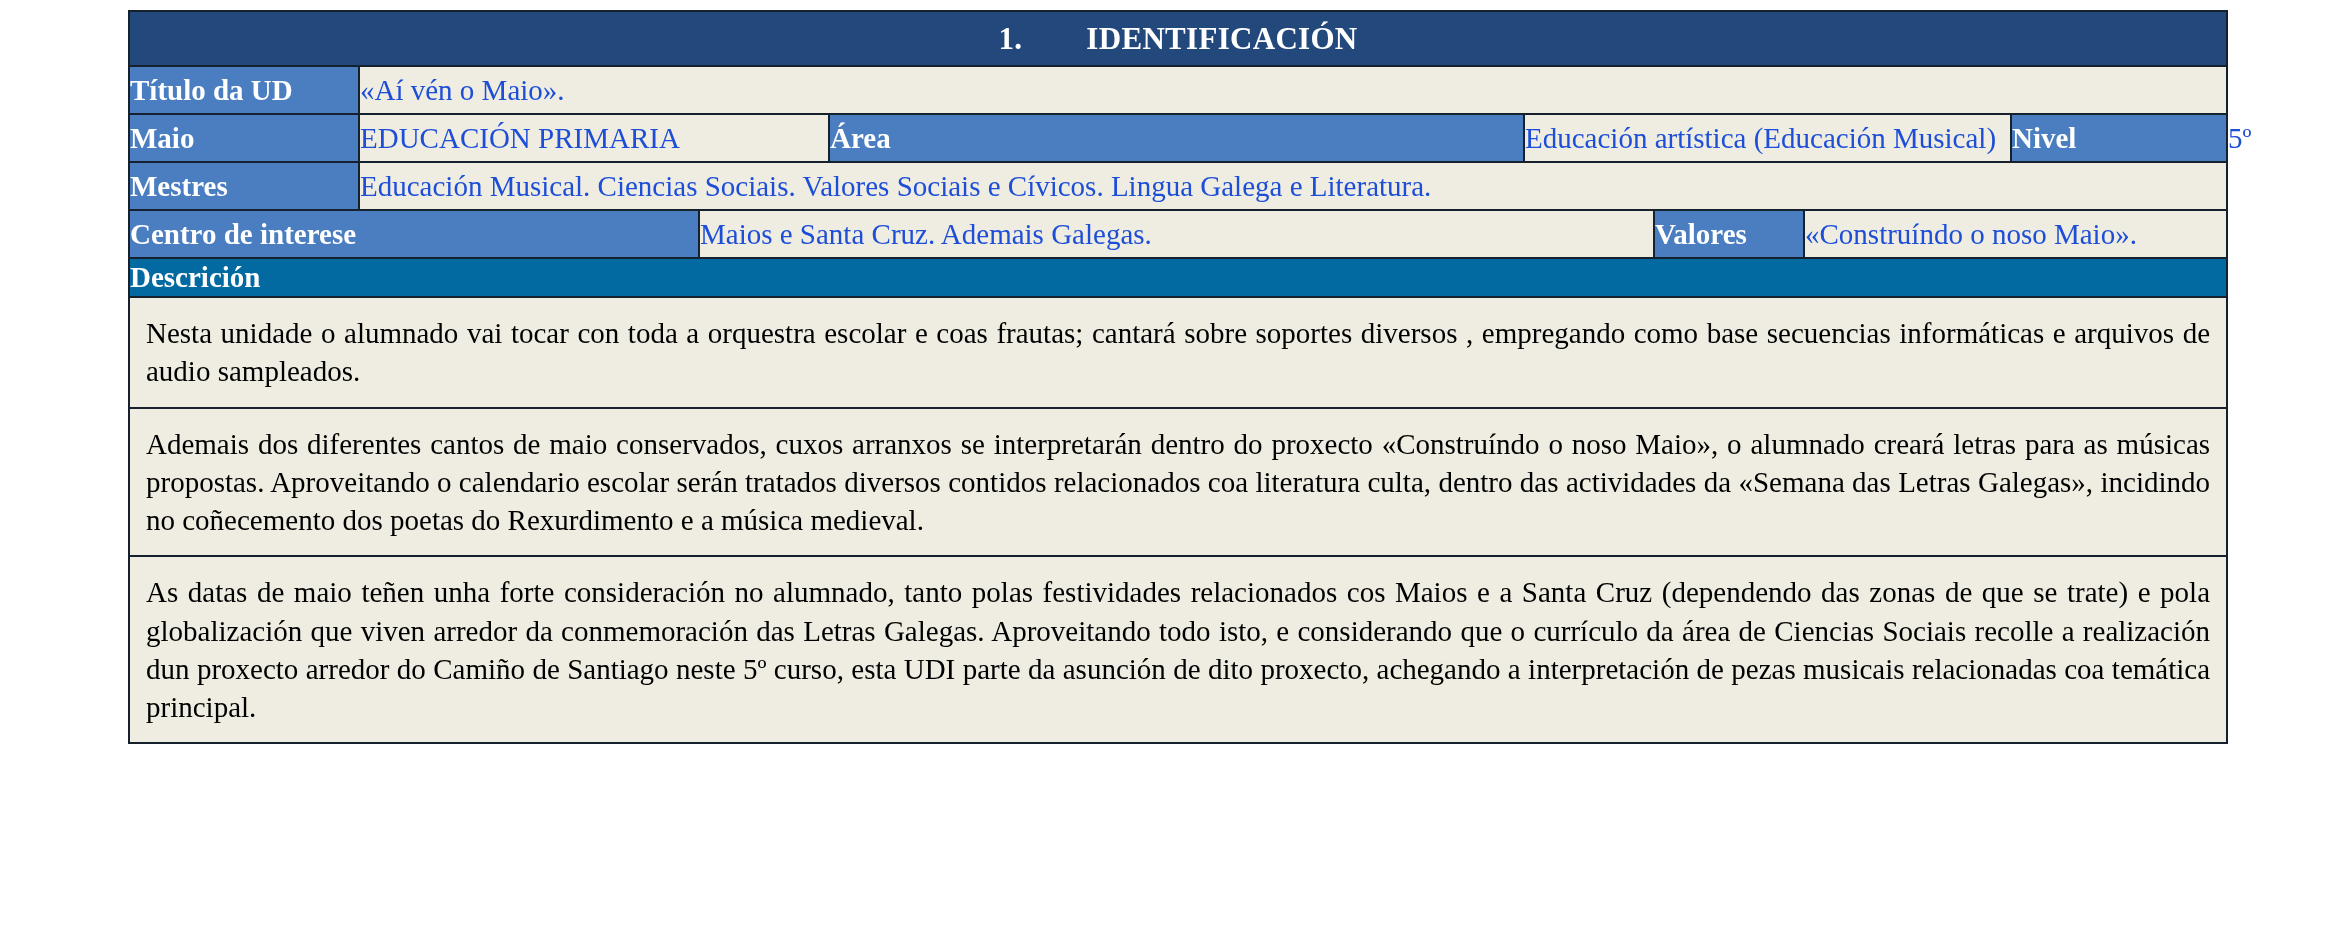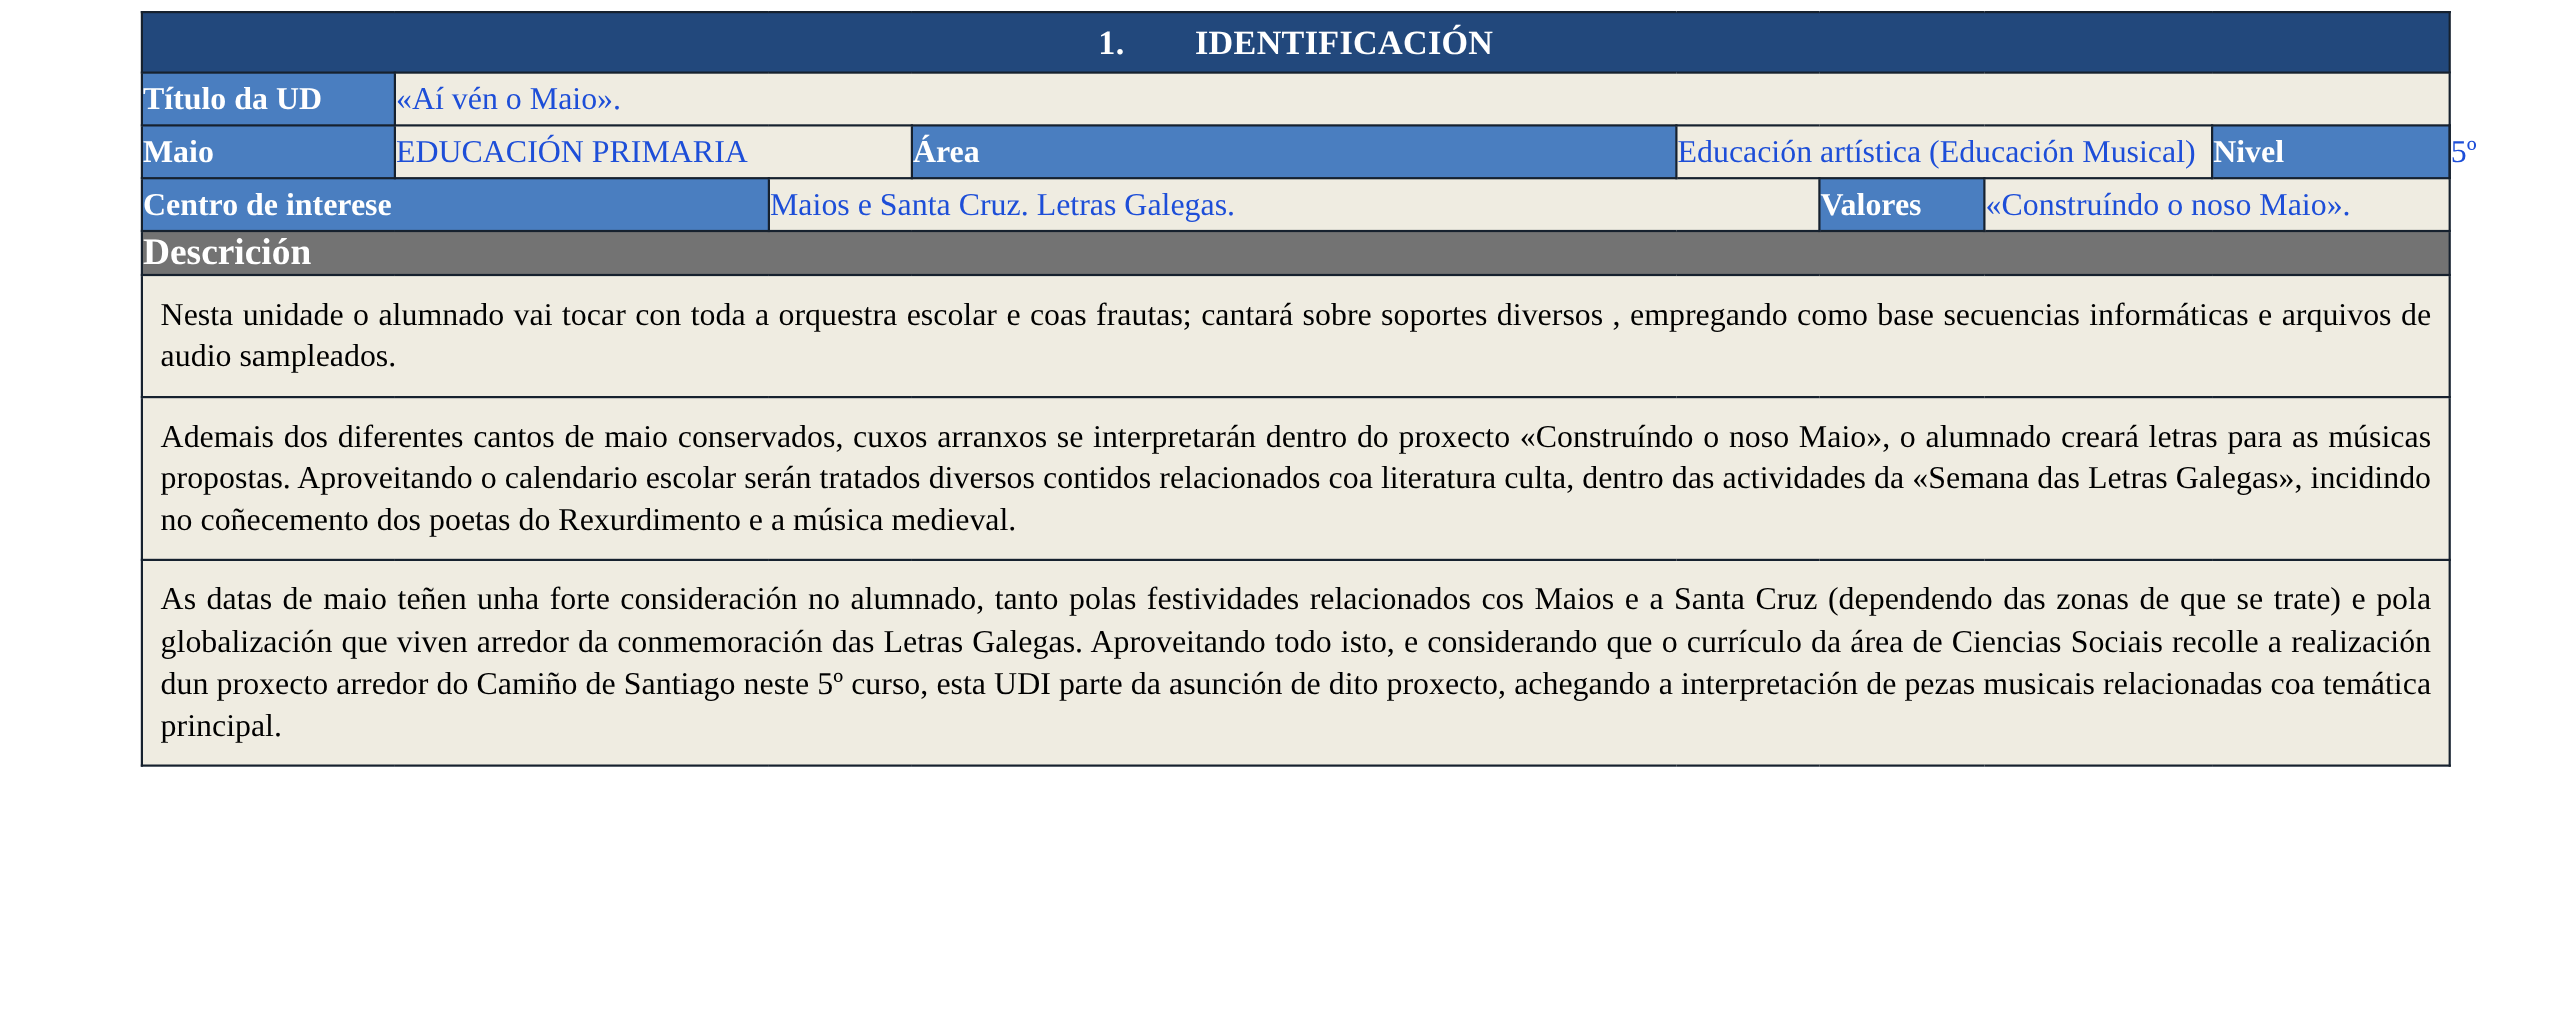--- a/index.html
+++ b/index.html
@@ -66,24 +66,24 @@
   
   .value-cell {
     background: #efece1;
     color: #1d4ed8;
     font-size: 29px;
     padding: 5px 0 7px 16px;
   }
 
   
   .section-head {
-    background: #737373;
+    background: #0369a1;
     color: #ffffff;
     font-weight: bold;
-    font-size: 34px;
+    font-size: 29px;
     padding: 5px 0 7px 14px;
     height: 37px;
     margin-top: 16px;
   }
 
   
   .body-cell {
     background: #efece1;
     color: #000000;
     font-size: 29px;
@@ -126,24 +126,28 @@
 
       <tr class="row-h">
         <td class="label-cell">Maio</td>
         <td class="value-cell" colspan="2">EDUCACIÓN PRIMARIA</td>
         <td class="label-cell">Área</td>
         <td class="value-cell" colspan="3">Educación artística (Educación Musical)</td>
         <td class="label-cell">Nivel</td>
         <td class="value-cell">5º</td>
       </tr>
 
+      <tr class="row-h">
+        <td class="label-cell" style="width:175px">Mestres</td>
+        <td class="value-cell" colspan="7">Educación Musical. Ciencias Sociais. Valores Sociais e Cívicos. Lingua Galega e Literatura.</td>
+      </tr>
 
       <tr class="row-h">
         <td class="label-cell" colspan="2" style="width:auto">Centro de interese</td>
-        <td class="value-cell" colspan="3">Maios e Santa Cruz. Letras Galegas.</td>
+        <td class="value-cell" colspan="3">Maios e Santa Cruz. Ademais Galegas.</td>
         <td class="label-cell">Valores</td>
         <td class="value-cell" colspan="2">«Construíndo o noso Maio».</td>
       </tr>
 
       <tr>
         <td class="section-head" colspan="8">Descrición</td>
       </tr>
       <tr>
         <td class="body-cell" colspan="8">
           <p>Nesta unidade o alumnado vai tocar con toda a orquestra escolar e coas frautas; cantará sobre soportes diversos , empregando como base secuencias informáticas e arquivos de audio sampleados.</p>

